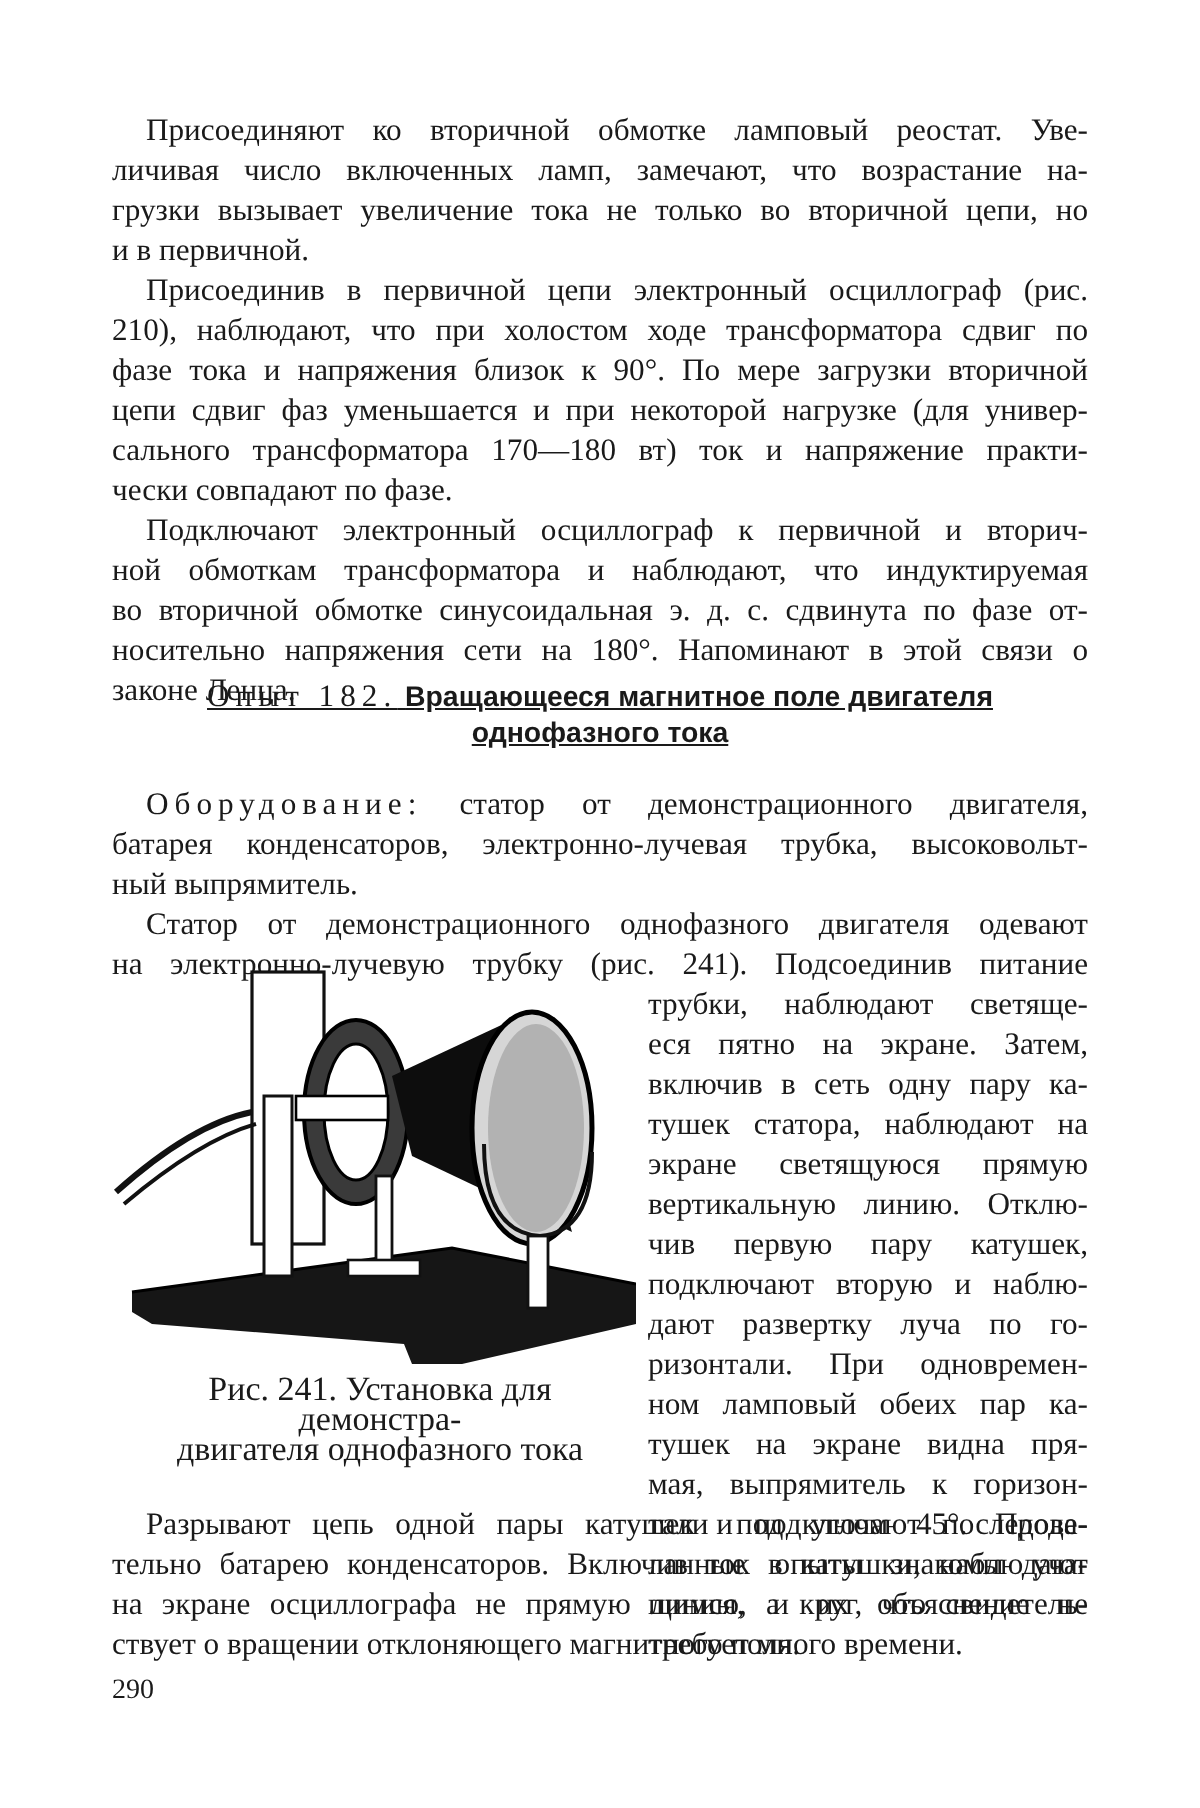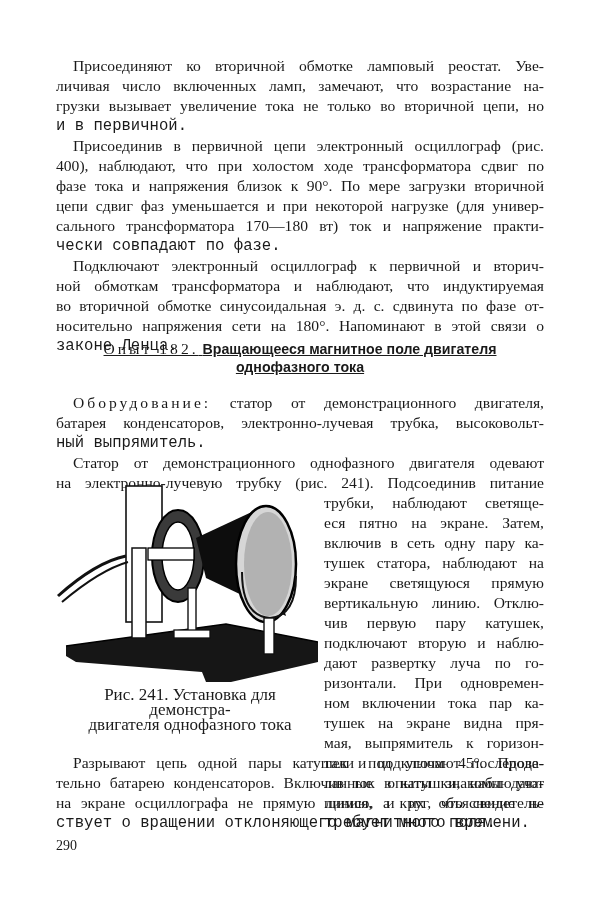--- a/index.html
+++ b/index.html
@@ -1,21 +1,21 @@
 <!DOCTYPE html>
 <html><head>
 <meta charset="utf-8">
 <style>
   html, body { margin: 0; padding: 0; background: #ffffff; }
   body { width: 600px; height: 904px; position: relative; overflow: hidden;
          font-family: "Liberation Serif", "DejaVu Serif", serif; color: #1a1a1a; }
   .page { position: absolute; left: 56px; top: 56px; width: 488px; }
   .line { position: absolute; left: 0; width: 488px; height: 20px; font-size: 15.6px;
           line-height: 20px; white-space: nowrap; text-align: justify; text-align-last: justify; }
-  .line.last { text-align-last: left; font-family: Liberation Mono, monospace; }
+  .line.last { text-align-last: left; }
   .line.indent { padding-left: 17px; width: 471px; }
   .heading { position: absolute; left: 0; width: 488px; text-align: center; font-size: 15.6px; line-height: 20px; text-decoration: underline; }
   .heading b { font-family: "Liberation Sans", "DejaVu Sans", sans-serif; font-size: 14.2px; font-weight: bold; }
   .spaced { letter-spacing: 3px; }
   .col { position: absolute; left: 268px; width: 220px; }
   .col .line { width: 220px; }
   .caption { position: absolute; left: 8px; width: 252px; font-size: 17px; line-height: 15px; text-align: center; }
   .figure { position: absolute; left: 0; top: 420px; width: 262px; height: 208px; }
   .pageno { position: absolute; left: 56px; top: 838px; font-size: 14px; }
 </style>
@@ -23,21 +23,21 @@
 <body>
 
 <div class="page">
 
   <div class="line indent" style="top:0px">Присоединяют ко вторичной обмотке ламповый реостат. Уве-</div>
   <div class="line" style="top:20px">личивая число включенных ламп, замечают, что возрастание на-</div>
   <div class="line" style="top:40px">грузки вызывает увеличение тока не только во вторичной цепи, но</div>
   <div class="line last" style="top:60px">и в первичной.</div>
 
   <div class="line indent" style="top:80px">Присоединив в первичной цепи электронный осциллограф (рис.</div>
-  <div class="line" style="top:100px">400), наблюдают, что при холостом ходе трансформатора сдвиг по</div>
+  <div class="line" style="top:100px">210), наблюдают, что при холостом ходе трансформатора сдвиг по</div>
   <div class="line" style="top:120px">фазе тока и напряжения близок к 90°. По мере загрузки вторичной</div>
   <div class="line" style="top:140px">цепи сдвиг фаз уменьшается и при некоторой нагрузке (для универ-</div>
   <div class="line" style="top:160px">сального трансформатора 170—180 вт) ток и напряжение практи-</div>
   <div class="line last" style="top:180px">чески совпадают по фазе.</div>
 
   <div class="line indent" style="top:200px">Подключают электронный осциллограф к первичной и вторич-</div>
   <div class="line" style="top:220px">ной обмоткам трансформатора и наблюдают, что индуктируемая</div>
   <div class="line" style="top:240px">во вторичной обмотке синусоидальная э. д. с. сдвинута по фазе от-</div>
   <div class="line" style="top:260px">носительно напряжения сети на 180°. Напоминают в этой связи о</div>
   <div class="line last" style="top:280px">законе Ленца.</div>
@@ -64,21 +64,21 @@
     <div class="line" style="top:0px">трубки, наблюдают светяще-</div>
     <div class="line" style="top:20px">еся пятно на экране. Затем,</div>
     <div class="line" style="top:40px">включив в сеть одну пару ка-</div>
     <div class="line" style="top:60px">тушек статора, наблюдают на</div>
     <div class="line" style="top:80px">экране светящуюся прямую</div>
     <div class="line" style="top:100px">вертикальную линию. Отклю-</div>
     <div class="line" style="top:120px">чив первую пару катушек,</div>
     <div class="line" style="top:140px">подключают вторую и наблю-</div>
     <div class="line" style="top:160px">дают развертку луча по го-</div>
     <div class="line" style="top:180px">ризонтали. При одновремен-</div>
-    <div class="line" style="top:200px">ном включении тока пар ка-</div>
+    <div class="line" style="top:200px">ном ламповый обеих пар ка-</div>
     <div class="line" style="top:220px">тушек на экране видна пря-</div>
     <div class="line" style="top:240px">мая, выпрямитель к горизон-</div>
     <div class="line" style="top:260px">тали под углом 45°. Проде-</div>
     <div class="line" style="top:280px">ланные опыты знакомы уча-</div>
     <div class="line" style="top:300px">щимся, и их объяснение не</div>
     <div class="line last" style="top:320px">требует много времени.</div>
   </div>
 
   <div class="figure">
     <svg width="262" height="208" viewBox="0 0 262 208">

